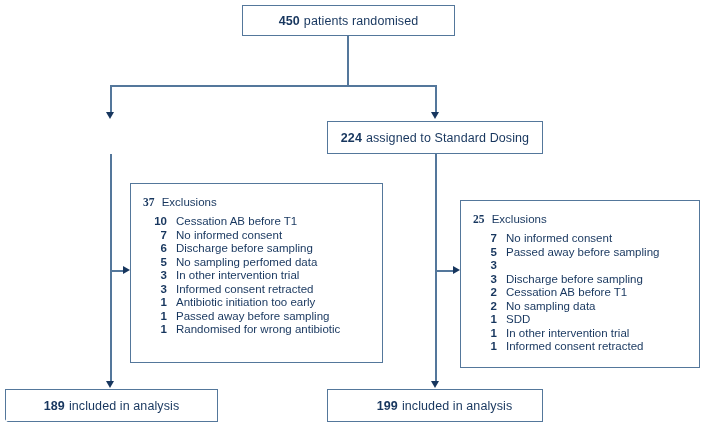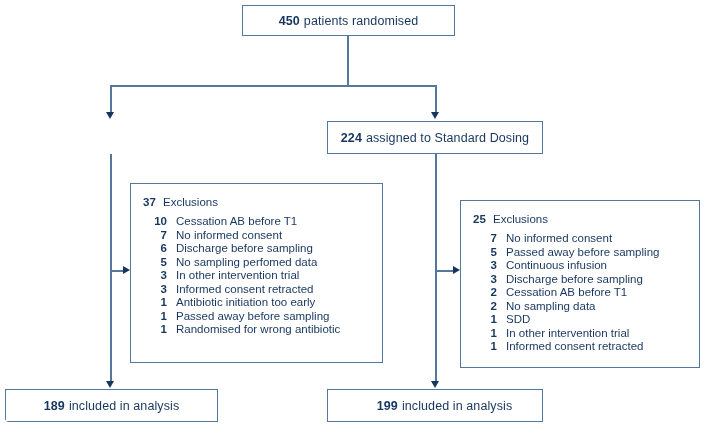--- a/index.html
+++ b/index.html
@@ -49,21 +49,21 @@
     background:#fff;color:var(--ink);
     padding-top:11px;
     font-size:11.5px;
   }
   .excl-header{
     padding-left:12px;
     line-height:14px;
     margin-bottom:6px;
     white-space:nowrap;
   }
-  .excl-header .num{font-weight:700;margin-right:4px;}
+  .excl-header .num{font-weight:700;margin-right:4px;font-family:Liberation Serif, serif;}
   .excl-row{
     display:flex;
     line-height:13.5px;
     white-space:nowrap;
   }
   .excl-row .num{
     width:36px;flex:0 0 36px;
     text-align:right;
     font-weight:700;
   }
@@ -159,21 +159,20 @@
         <div class="excl-row">
           <span class="num">7</span>
           <span class="lbl">No informed consent</span>
         </div>
         <div class="excl-row">
           <span class="num">5</span>
           <span class="lbl">Passed away before sampling</span>
         </div>
         <div class="excl-row">
           <span class="num">3</span>
-          <span class="lbl">Continuous infusion</span>
         </div>
         <div class="excl-row">
           <span class="num">3</span>
           <span class="lbl">Discharge before sampling</span>
         </div>
         <div class="excl-row">
           <span class="num">2</span>
           <span class="lbl">Cessation AB before T1</span>
         </div>
         <div class="excl-row">

